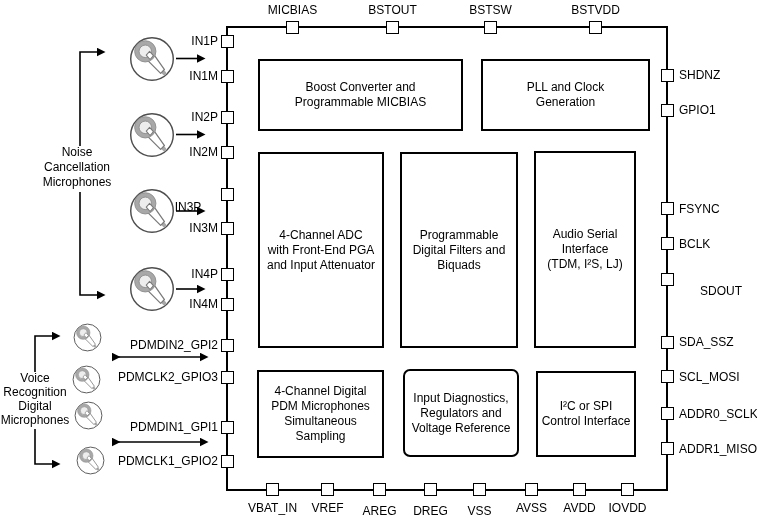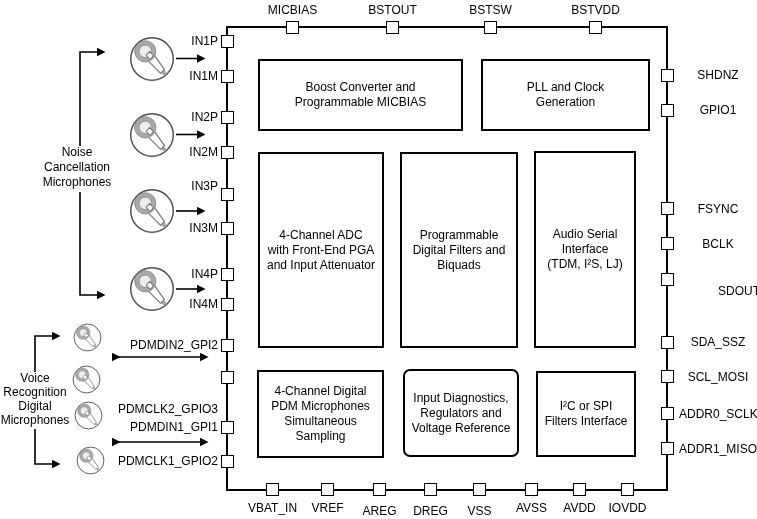--- a/index.html
+++ b/index.html
@@ -23,21 +23,21 @@
   }
   #arrows{position:absolute;left:0;top:0;z-index:4;}
   .pin-square{
     position:absolute;width:13px;height:13px;background:#fff;
     border:1.5px solid #000;box-sizing:border-box;z-index:5;
   }
   .pin-label{
     position:absolute;font-size:12px;line-height:14px;height:14px;z-index:7;
     white-space:nowrap;
   }
-  .tc{text-align:center;} .tr{text-align:right;} .tl{text-align:center;}
+  .tc{text-align:center;} .tr{text-align:right;} .tl{text-align:left;}
   .mic{position:absolute;z-index:6;}
   #defs-svg{position:absolute;width:0;height:0;}
 </style>
 </head>
 <body>
 
 <div id="stage">
 
   <svg id="defs-svg" aria-hidden="true">
     <defs>
@@ -97,21 +97,21 @@
 Interface
 (TDM, I²S, LJ)</div>
     <div class="block" style="left: 257px; top: 370px; width: 127px; height: 88px;">4-Channel Digital
 PDM Microphones
 Simultaneous
 Sampling</div>
     <div class="block" style="left: 403px; top: 369px; width: 116px; height: 88px; border-radius: 7px;">Input Diagnostics,
 Regulators and
 Voltage Reference</div>
     <div class="block" style="left: 536px; top: 371px; width: 100px; height: 86px;">I²C or SPI
-Filters Interface</div>
+Control Interface</div>
     <div class="pin-square" style="left: 286px; top: 20.5px;"></div>
     <div class="pin-label tc" style="left: 247.5px; top: 3px; width: 90px;">MICBIAS</div>
     <div class="pin-square" style="left: 386px; top: 20.5px;"></div>
     <div class="pin-label tc" style="left: 347.5px; top: 3px; width: 90px;">BSTOUT</div>
     <div class="pin-square" style="left: 484px; top: 20.5px;"></div>
     <div class="pin-label tc" style="left: 445.5px; top: 3px; width: 90px;">BSTSW</div>
     <div class="pin-square" style="left: 589px; top: 20.5px;"></div>
     <div class="pin-label tc" style="left: 550.5px; top: 3px; width: 90px;">BSTVDD</div>
     <div class="pin-square" style="left: 266px; top: 482.5px;"></div>
     <div class="pin-label tc" style="left: 237.5px; top: 501px; width: 70px;">VBAT_IN</div>
@@ -131,31 +131,31 @@
     <div class="pin-label tc" style="left: 592.5px; top: 501px; width: 70px;">IOVDD</div>
     <div class="pin-square" style="left: 220.5px; top: 34.5px;"></div>
     <div class="pin-label tr" style="left: 158px; top: 34px; width: 60px;">IN1P</div>
     <div class="pin-square" style="left: 220.5px; top: 69.5px;"></div>
     <div class="pin-label tr" style="left: 158px; top: 69px; width: 60px;">IN1M</div>
     <div class="pin-square" style="left: 220.5px; top: 110.5px;"></div>
     <div class="pin-label tr" style="left: 158px; top: 110px; width: 60px;">IN2P</div>
     <div class="pin-square" style="left: 220.5px; top: 145.5px;"></div>
     <div class="pin-label tr" style="left: 158px; top: 145px; width: 60px;">IN2M</div>
     <div class="pin-square" style="left: 220.5px; top: 187.5px;"></div>
-    <div class="pin-label tr" style="left: 158px; top: 179px; width: 60px;">IN3P</div>
+    <div class="pin-label tr" style="left: 158px; top: 200px; width: 60px; text-align: center;">IN3P</div>
     <div class="pin-square" style="left: 220.5px; top: 221.5px;"></div>
     <div class="pin-label tr" style="left: 158px; top: 221px; width: 60px;">IN3M</div>
     <div class="pin-square" style="left: 220.5px; top: 267.5px;"></div>
     <div class="pin-label tr" style="left: 158px; top: 267px; width: 60px;">IN4P</div>
     <div class="pin-square" style="left: 220.5px; top: 297.5px;"></div>
     <div class="pin-label tr" style="left: 158px; top: 297px; width: 60px;">IN4M</div>
     <div class="pin-square" style="left: 220.5px; top: 338.5px;"></div>
     <div class="pin-label tr" style="left: 95px; top: 338px; width: 123px;">PDMDIN2_GPI2</div>
     <div class="pin-square" style="left: 220.5px; top: 370.5px;"></div>
-    <div class="pin-label tr" style="left: 95px; top: 370px; width: 123px; margin-top: 32px;">PDMCLK2_GPIO3</div>
+    <div class="pin-label tr" style="left: 95px; top: 370px; width: 123px;">PDMCLK2_GPIO3</div>
     <div class="pin-square" style="left: 220.5px; top: 420.5px;"></div>
     <div class="pin-label tr" style="left: 95px; top: 420px; width: 123px;">PDMDIN1_GPI1</div>
     <div class="pin-square" style="left: 220.5px; top: 454.5px;"></div>
     <div class="pin-label tr" style="left: 95px; top: 454px; width: 123px;">PDMCLK1_GPIO2</div>
     <div class="pin-square" style="left: 660.5px; top: 68.5px;"></div>
     <div class="pin-label tl" style="left: 679px; top: 68px; width: 78px;">SHDNZ</div>
     <div class="pin-square" style="left: 660.5px; top: 103.5px;"></div>
     <div class="pin-label tl" style="left: 679px; top: 103px; width: 78px;">GPIO1</div>
     <div class="pin-square" style="left: 660.5px; top: 202px;"></div>
     <div class="pin-label tl" style="left: 679px; top: 201.5px; width: 78px;">FSYNC</div>

